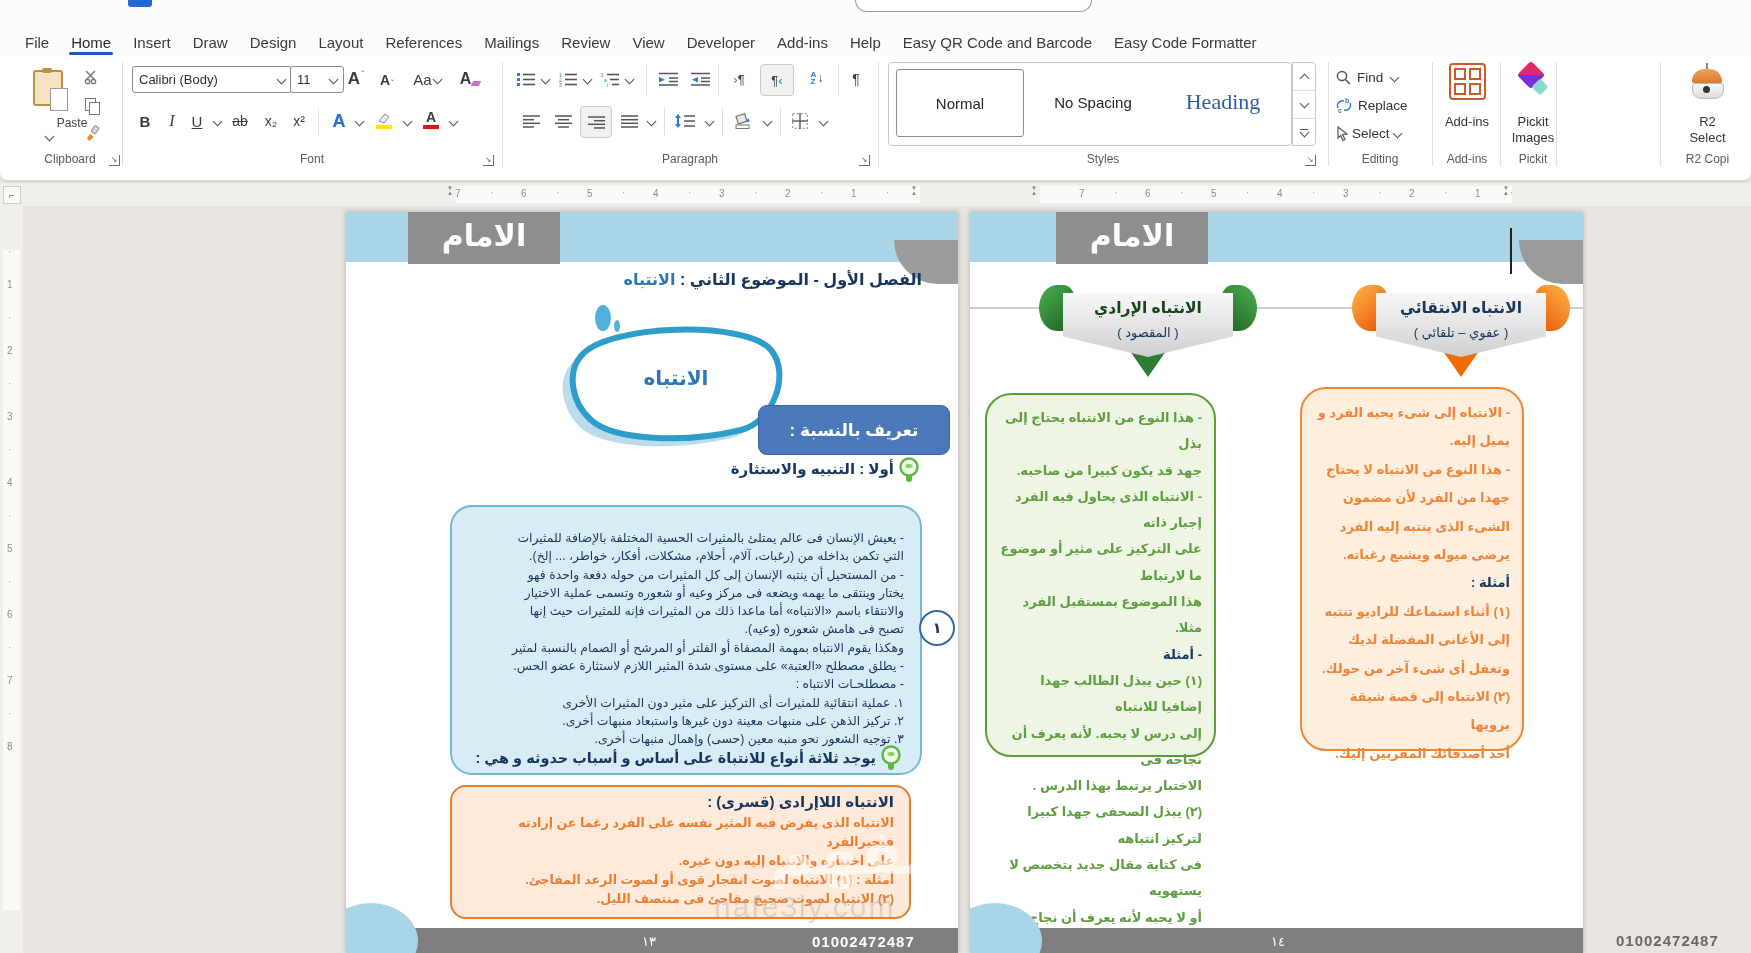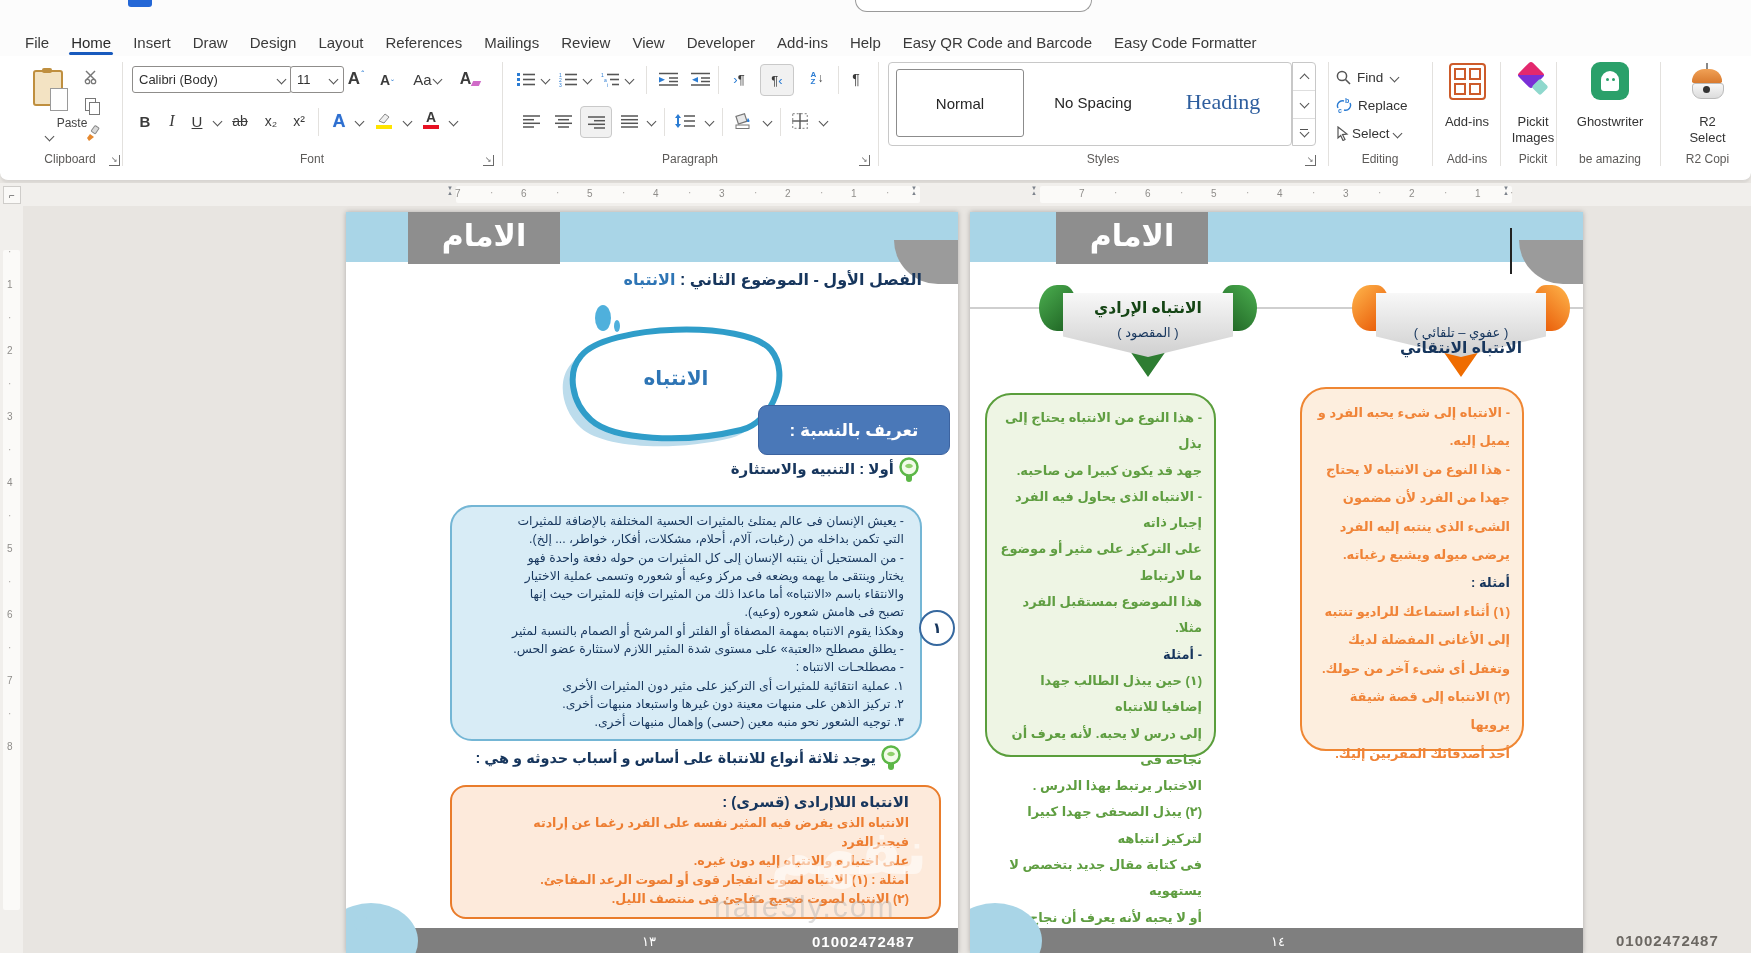--- a/index.html
+++ b/index.html
@@ -48,23 +48,23 @@
   .logobox{position:absolute;top:-6px;width:152px;height:58px;background:#8e8e8e;display:flex;align-items:center;justify-content:center;color:#fff;font-weight:bold;font-size:30px;}
   .curl{position:absolute;width:64px;height:44px;background:#9b9b9b;border-radius:0 0 0 50px;}
   .navy{color:#17365d !important;}
   .footerbar{position:absolute;left:0;right:0;bottom:0;height:25px;background:#7f7f7f;z-index:3;}
   .blob{position:absolute;background:#a9d5e7;border-radius:50%;z-index:4;}
   .pagenum{position:absolute;bottom:4px;color:#fff;font-size:13px;z-index:5;}
   .phone{position:absolute;bottom:3px;color:#fff;font-weight:bold;font-size:15px;letter-spacing:1px;z-index:5;}
   
   .chaptitle{font-weight:bold;font-size:16px;color:#17365d;}
   .defbox{background:#4a78b8;border:1px solid #3c63a0;border-radius:9px;color:#fff;font-weight:bold;font-size:17px;display:flex;align-items:center;justify-content:center;}
-  .infobox{background:#d8ecf6;border:2px solid #74b6d5;border-radius:22px;padding:5px 16px;direction:rtl;}
+  .infobox{background:#d8ecf6;border:2px solid #74b6d5;border-radius:22px;padding:22px 16px;direction:rtl;}
   .infobox div{font-size:12.4px;line-height:18.3px;color:#17365d;text-align:right;}
-  .orangebox{background:#fdeadb;border:2px solid #e97c2b;border-radius:16px;padding:6px 30px;direction:rtl;}
+  .orangebox{background:#fdeadb;border:2px solid #e97c2b;border-radius:16px;padding:6px 15px;direction:rtl;}
   .orangebox .obtitle{font-size:15px;font-weight:bold;color:#17365d;text-align:right;margin-bottom:3px;}
   .orangebox .oblines div{font-size:12.6px;line-height:19px;font-weight:bold;color:#ed7d31;text-align:right;}
   .badge{border:2px solid #37699f;background:#fff;border-radius:50%;color:#17365d;font-weight:bold;font-size:15px;display:flex;align-items:center;justify-content:center;}
   
   .grayline{position:absolute;height:2px;background:#cfcfcf;}
   .caret{position:absolute;width:1.5px;background:#222;z-index:6;}
   .ribbanner{position:absolute;width:218px;height:96px;}
   .rb-curl{position:absolute;top:0;width:36px;height:46px;}
   .rb-panel{position:absolute;left:24px;top:8px;width:170px;height:64px;background:linear-gradient(#f8f8f8,#cfcfcf);clip-path:polygon(0 0,100% 0,100% 68%,50% 100%,0 68%);}
   .rb-tail{position:absolute;left:84px;top:56px;width:50px;height:36px;}
@@ -426,31 +426,20 @@
       </span>
     </div>
     <div class="ab" style="left:0;top:58px;width:58px;text-align:center;font-size:13px;color:#333;line-height:16px;">
       <div>Pickit</div>
       <div>Images</div>
     </div>
     <div class="glabel">Pickit</div>
   </div>
   <div class="gdiv" style="left:1556px;"></div>
 
-  <div class="group" style="left:1560px;width:100px;">
-    <div class="btn" style="left:31px;top:6px;width:38px;height:38px;">
-      <span style="position:relative;width:38px;height:38px;background:#2aa06a;border-radius:9px;display:block;">
-        <span style="position:absolute;left:10px;top:9px;width:18px;height:20px;background:#fff;border-radius:9px 9px 3px 3px;"></span>
-        <span style="position:absolute;left:15px;top:16px;width:3px;height:3px;background:#2aa06a;border-radius:50%;"></span>
-        <span style="position:absolute;left:21px;top:16px;width:3px;height:3px;background:#2aa06a;border-radius:50%;"></span>
-      </span>
-    </div>
-    <div class="ab" style="left:0;top:58px;width:100px;text-align:center;font-size:13px;color:#333;">Ghostwriter</div>
-    <div class="glabel">be amazing</div>
-  </div>
   <div class="gdiv" style="left:1660px;"></div>
 
   <div class="group" style="left:1664px;width:87px;">
     <div class="btn" style="left:24px;top:4px;width:38px;height:42px;">
       <span style="position:relative;width:34px;height:36px;display:block;">
         <span style="position:absolute;left:16px;top:0;width:2px;height:7px;background:#888;"></span>
         <span style="position:absolute;left:2px;top:6px;width:30px;height:14px;background:linear-gradient(#f0a156,#d97a2e);border-radius:15px 15px 2px 2px;"></span>
         <span style="position:absolute;left:2px;top:20px;width:30px;height:14px;background:linear-gradient(#f7f7f7,#dcdcdc);border:1px solid #bbb;border-radius:3px 3px 9px 9px;"></span>
         <span style="position:absolute;left:13px;top:23px;width:7px;height:7px;background:#333;border-radius:50%;"></span>
       </span>
@@ -573,21 +562,21 @@
       <span class="rb-panel"></span>
       <div class="rb-title" dir="rtl" style="color:#154515;">الانتباه الإرادي</div>
       <div class="rb-sub" dir="rtl">( المقصود )</div>
     </div>
 
     <div class="ribbanner" style="left:382px;top:73px;">
       <span class="rb-curl" style="left:0;background:linear-gradient(135deg,#ffb74d,#e65100);border-radius:60% 40% 20% 60%;"></span>
       <span class="rb-curl" style="right:0;background:linear-gradient(225deg,#ffb74d,#e65100);border-radius:40% 60% 60% 20%;"></span>
       <span class="rb-tail" style="background:#ef6c00;clip-path:polygon(0 0,50% 35%,100% 0,50% 100%);"></span>
       <span class="rb-panel"></span>
-      <div class="rb-title" dir="rtl" style="color:#17365d;margin-top:40px;">الانتباه الانتقائي</div>
+      <div class="rb-title" dir="rtl" style="color:#17365d;">الانتباه الانتقائي</div>
       <div class="rb-sub" dir="rtl">( عفوي – تلقائي )</div>
     </div>
 
     <div class="ab greenbox" style="left:15px;top:181px;width:203px;height:340px;">
         <div class="">- هذا النوع من الانتباه يحتاج إلى بذل</div>
         <div class="">جهد قد يكون كبيرا من صاحبه.</div>
         <div class="">- الانتباه الذى يحاول فيه الفرد إجبار ذاته</div>
         <div class="">على التركيز على مثير أو موضوع ما لارتباط</div>
         <div class="">هذا الموضوع بمستقبل الفرد مثلا.</div>
         <div class=" navy">- أمثلة</div>

